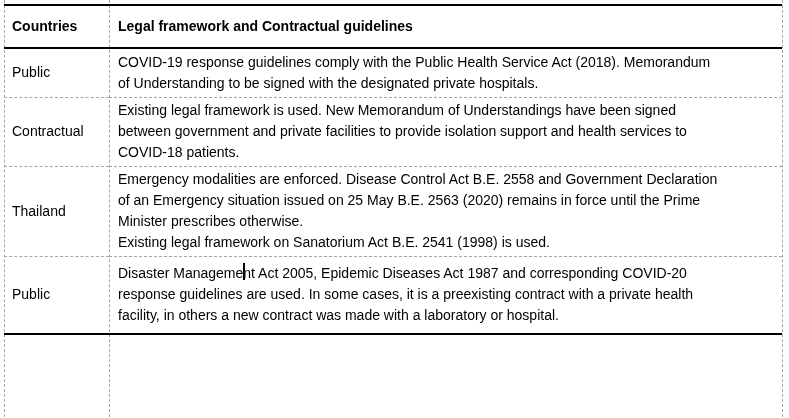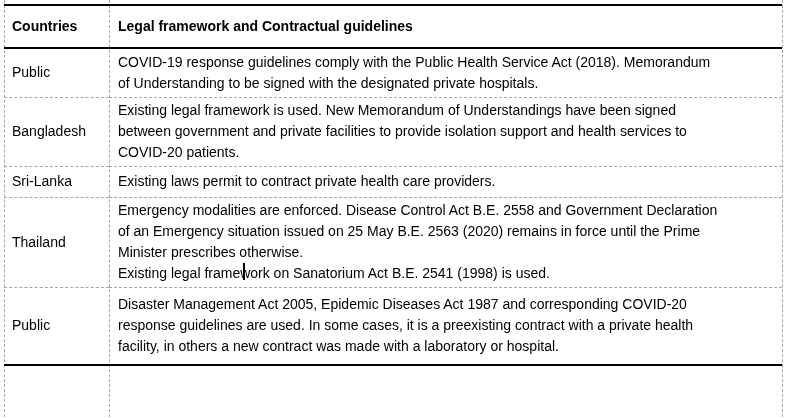--- a/index.html
+++ b/index.html
@@ -96,28 +96,24 @@
         <th class="head-framework">Legal framework and Contractual guidelines</th>
       </tr>
     </thead>
     <tbody>
       <tr class="rh-nepal">
         <td class="cell-country">Public</td>
         <td class="cell-framework">COVID-19 response guidelines comply with the Public Health Service Act (2018). Memorandum
 of Understanding to be signed with the designated private hospitals.</td>
       </tr>
       <tr class="rh-bangladesh">
-        <td class="cell-country">Bangladesh</td>
+        <td class="cell-country">Contractual</td>
         <td class="cell-framework">Existing legal framework is used. New Memorandum of Understandings have been signed
 between government and private facilities to provide isolation support and health services to
-COVID-20 patients.</td>
-      </tr>
-      <tr class="rh-srilanka">
-        <td class="cell-country">Sri-Lanka</td>
-        <td class="cell-framework">Existing laws permit to contract private health care providers.</td>
+COVID-18 patients.</td>
       </tr>
       <tr class="rh-thailand">
         <td class="cell-country">Thailand</td>
         <td class="cell-framework">Emergency modalities are enforced. Disease Control Act B.E. 2558 and Government Declaration
 of an Emergency situation issued on 25 May B.E. 2563 (2020) remains in force until the Prime
 Minister prescribes otherwise.
 Existing legal framework on Sanatorium Act B.E. 2541 (1998) is used.</td>
       </tr>
       <tr class="rh-india">
         <td class="cell-country">Public</td>

